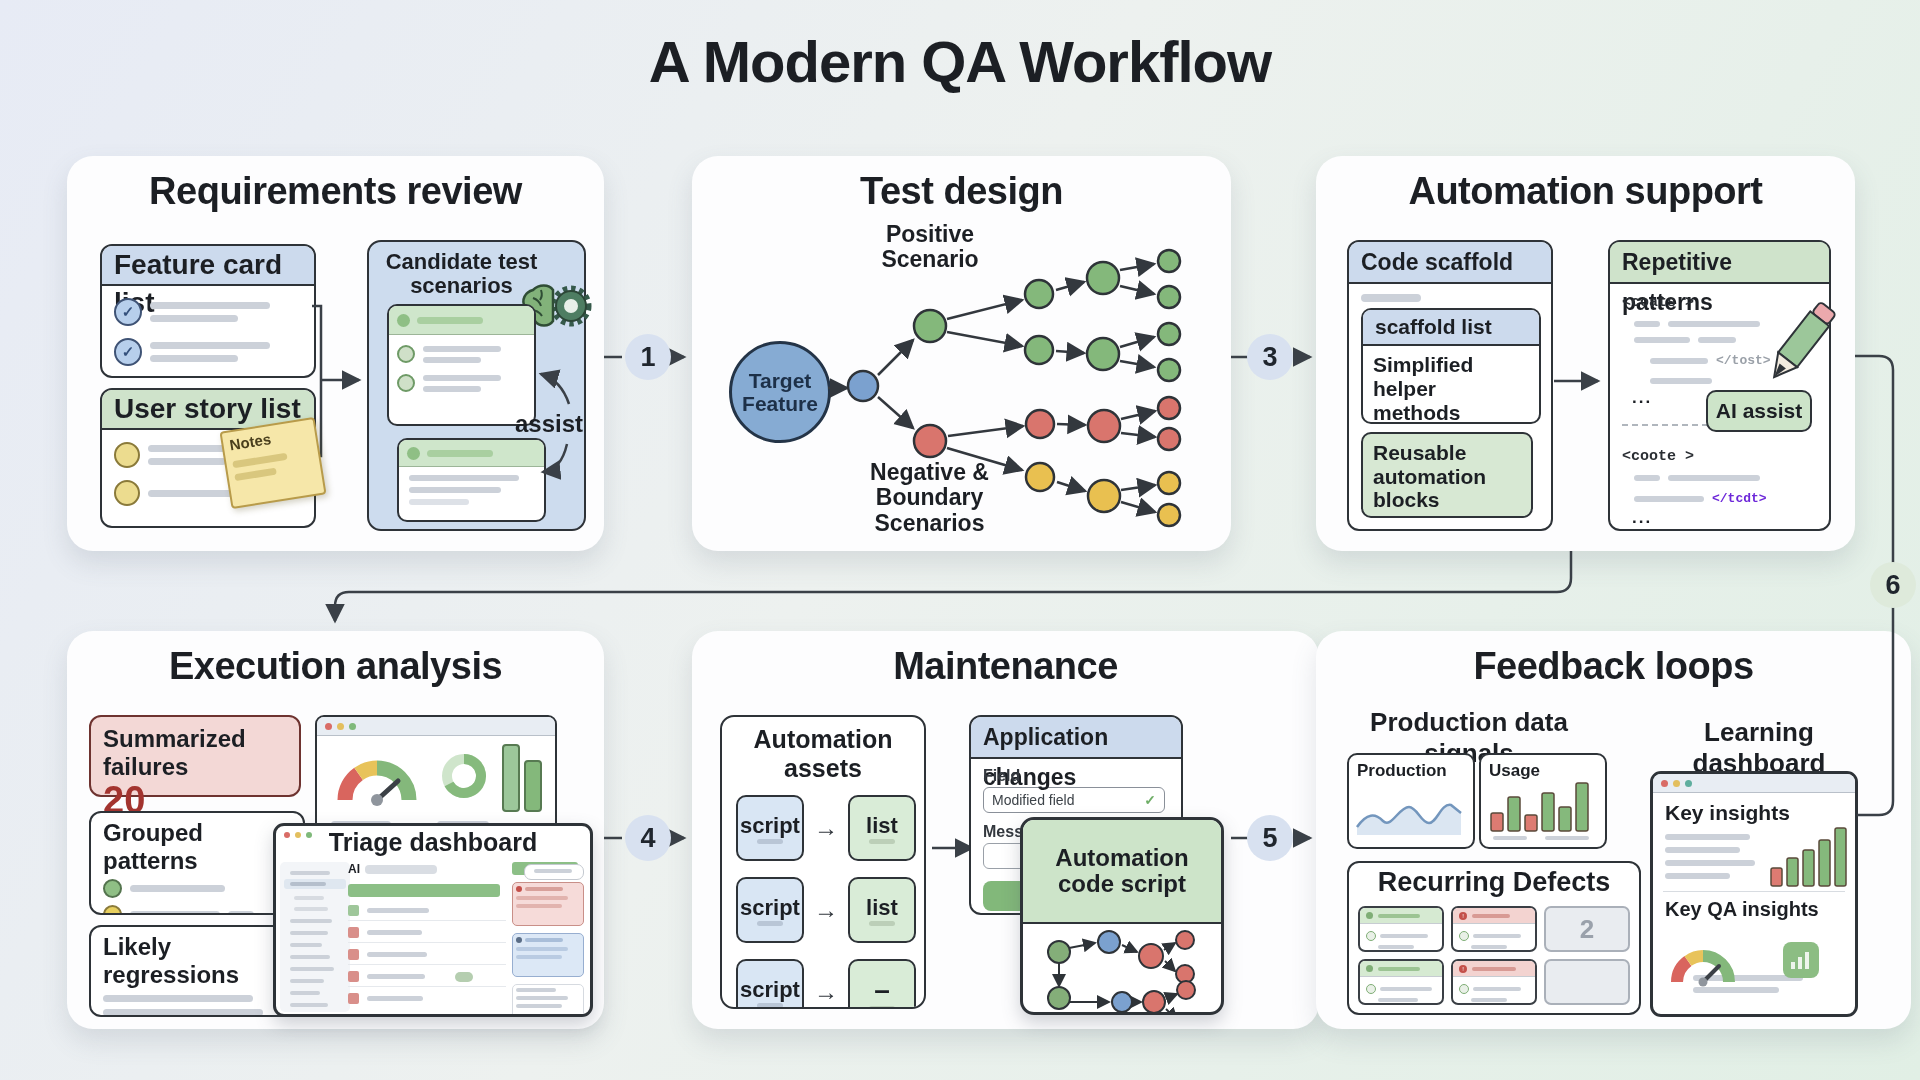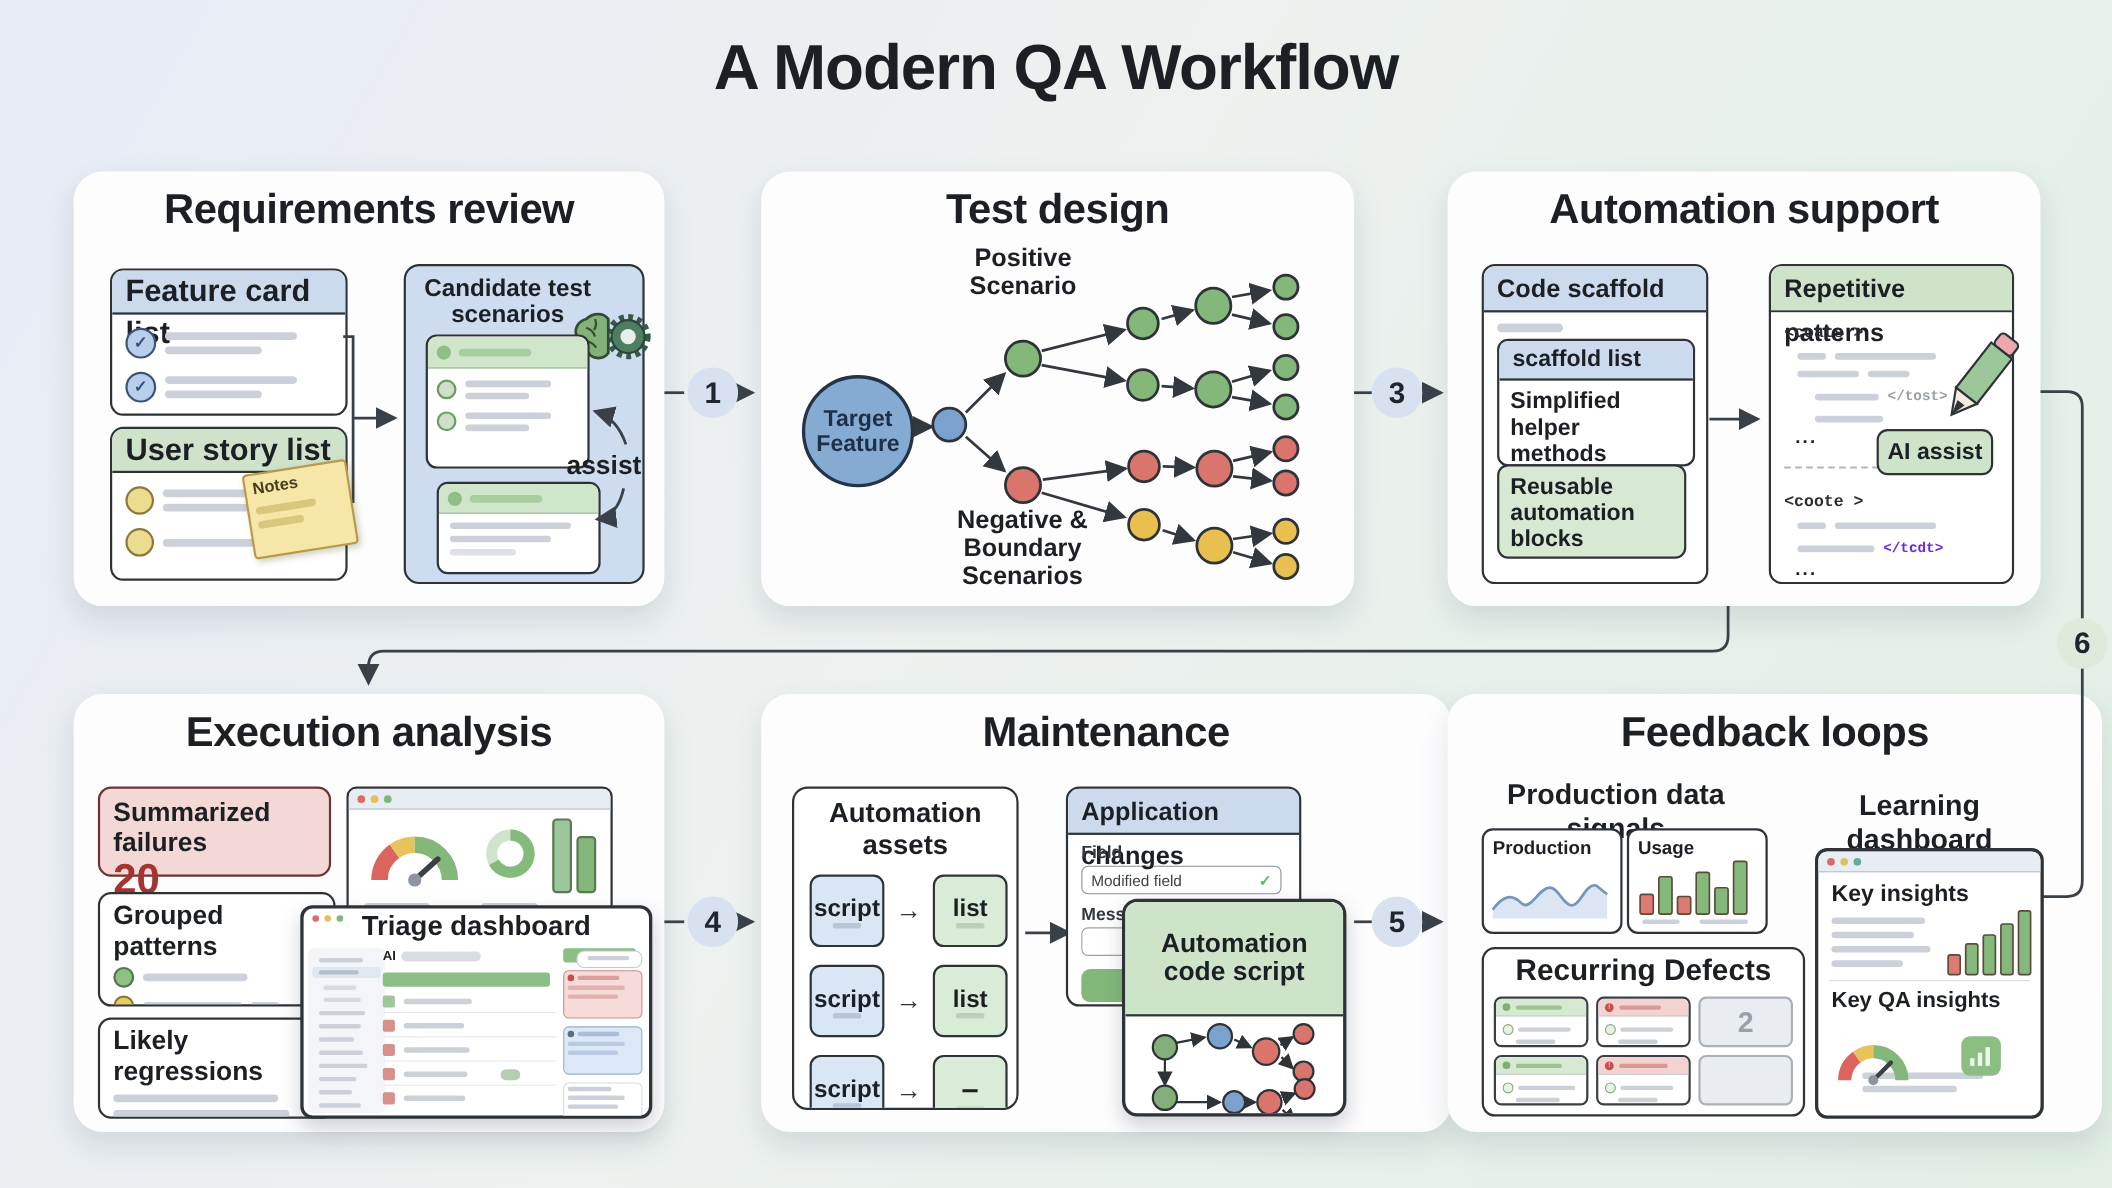--- a/index.html
+++ b/index.html
@@ -231,21 +231,21 @@
   <div class="panel" style="left:1316px;top:156px;width:539px;height:395px;">
     <div class="ptitle">Automation support</div>
 
     <div class="card" style="left:31px;top:84px;width:202px;height:287px;">
       <div class="chead" style="height:40px;line-height:40px;font-size:23px;">Code scaffold</div>
       <div class="bar" style="width:60px;height:8px;margin:10px 0 0 12px;"></div>
       <div class="card" style="left:12px;top:66px;width:176px;height:112px;border-radius:10px;">
         <div class="chead" style="height:34px;line-height:34px;font-size:21px;">scaffold list</div>
         <div style="padding:7px 10px;font-size:21px;font-weight:700;line-height:1.15;">Simplified helper methods</div>
       </div>
-      <div class="abs" style="left:12px;top:180px;width:172px;height:86px;background:#d7e8d3;border:2.5px solid #2e3338;border-radius:10px;padding:7px 10px;font-size:21px;font-weight:700;line-height:1.12;box-sizing:border-box;">Reusable automation blocks</div>
+      <div class="abs" style="left:12px;top:190px;width:172px;height:86px;background:#d7e8d3;border:2.5px solid #2e3338;border-radius:10px;padding:7px 10px;font-size:21px;font-weight:700;line-height:1.12;box-sizing:border-box;">Reusable automation blocks</div>
     </div>
 
     <svg class="abs" style="left:236px;top:212px;" width="60" height="26">
       <defs>
           <marker id="ah4" markerWidth="10" markerHeight="10" refX="7" refY="4" orient="auto">
             <path d="M0,0 L8,4 L0,8 z" fill="#3a4047"></path>
           </marker>
         </defs>
       <path d="M2,13 H46" stroke="#3a4047" stroke-width="2.5" marker-end="url(#ah4)"></path>
     </svg>
@@ -522,21 +522,21 @@
           <circle cx="157" cy="94" r="9" fill="#d9756d"></circle>
         </g>
       </svg>
     </div>
   </div>
 
   <div class="panel" style="left:1316px;top:631px;width:595px;height:398px;">
     <div class="ptitle">Feedback loops</div>
 
     <div class="abs" style="left:18px;top:76px;width:270px;text-align:center;font-size:26px;font-weight:800;">Production data signals</div>
-    <div class="abs" style="left:326px;top:86px;width:206px;text-align:center;font-size:26px;font-weight:800;">Learning dashboard</div>
+    <div class="abs" style="left:340px;top:86px;width:206px;text-align:center;font-size:26px;font-weight:800;">Learning dashboard</div>
 
     <div class="card" style="left:31px;top:122px;width:124px;height:92px;border-radius:10px;">
       <div style="font-size:17px;font-weight:700;margin:6px 0 0 8px;">Production</div>
       <svg style="margin:2px 0 0 6px;" width="110" height="54">
         <path d="M2,44 C12,30 20,30 28,38 C36,46 44,24 54,24 C62,24 66,40 74,40 C82,40 86,20 96,22 L106,30 L106,52 L2,52 Z" fill="#dbe6f2"></path>
         <path d="M2,44 C12,30 20,30 28,38 C36,46 44,24 54,24 C62,24 66,40 74,40 C82,40 86,20 96,22 L106,30" fill="none" stroke="#7396bd" stroke-width="2.5"></path>
       </svg>
     </div>
 
     <div class="card" style="left:163px;top:122px;width:124px;height:92px;border-radius:10px;">

